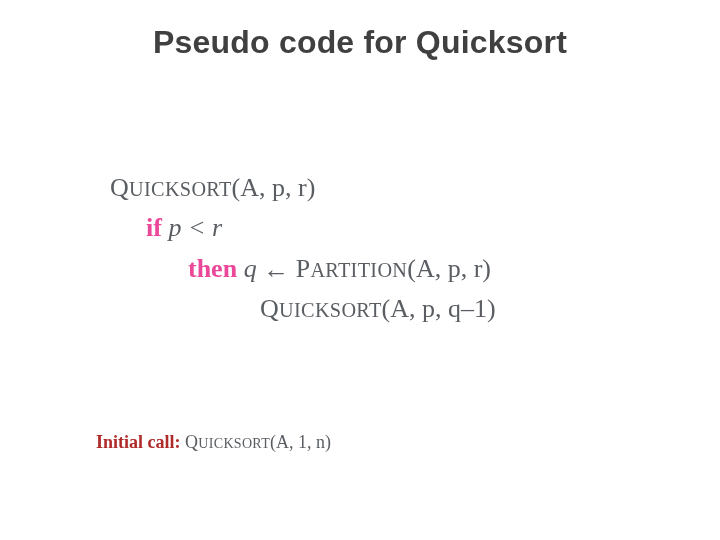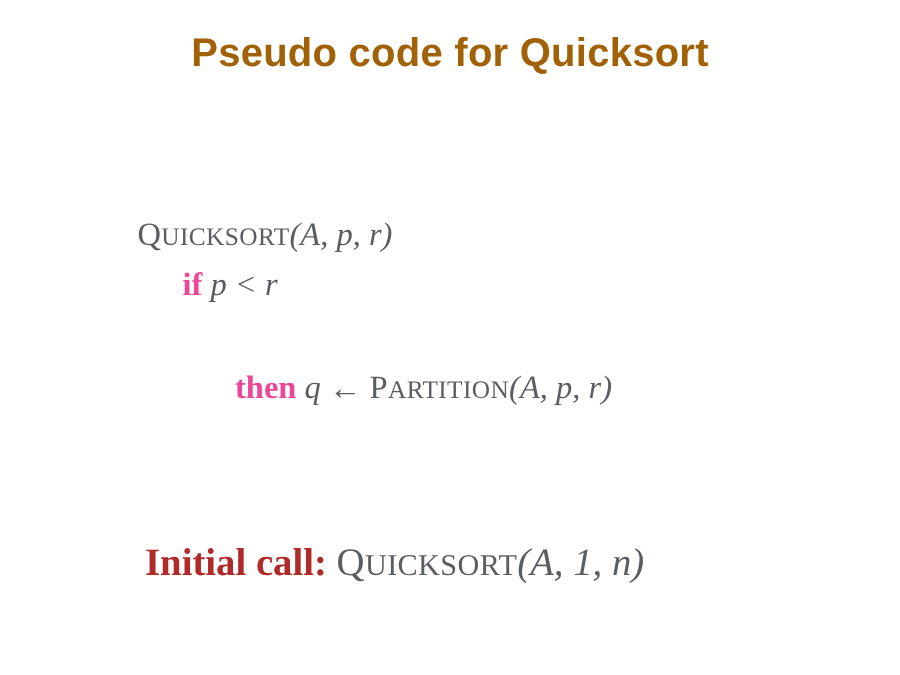--- a/index.html
+++ b/index.html
@@ -14,21 +14,21 @@
   .slide {
     width: 720px;
     height: 540px;
     position: relative;
     box-sizing: border-box;
   }
   .title {
     font-family: Arial, Helvetica, sans-serif;
     font-weight: bold;
     font-size: 32px;
-    color: #a16207;
+    color: #404040;
     text-align: center;
     padding-top: 24px;
     letter-spacing: 0.2px;
   }
   .code-block {
     position: absolute;
     left: 110px;
     top: 168px;
     font-size: 26px;
     line-height: 1.55;
@@ -45,33 +45,32 @@
   }
   .kw-bold {
     font-weight: bold;
     color: #ec4899;
   }
   .ital {
     font-style: italic;
     text-align: right;
   }
   .args {
-    font-style: italic;
   }
   .line {
     white-space: nowrap;
   }
   .ind1 { padding-left: 36px; }
-  .ind2 { padding-left: 78px; margin-top: 41px; }
+  .ind2 { padding-left: 78px; }
   .ind3 { padding-left: 150px; }
   .initial-block {
     position: absolute;
-    left: 116px;
+    left: 96px;
     top: 432px;
-    font-size: 31px;
+    font-size: 18px;
     color: #5a5e63;
   }
   .initial-label {
     font-weight: bold;
     color: #b02a2a;
   }
   .arrow {
     display: inline-block;
     position: relative;
     top: 1px;
@@ -91,20 +90,23 @@
     </div>
 
     <div class="line ind1">
       <span class="kw-bold">if</span><span> </span><span class="ital">p &lt; r</span>
     </div>
 
     <div class="line ind2">
       <span class="kw-bold">then</span><span> </span><span class="ital">q</span><span> </span><span class="arrow">←</span><span> </span><span class="sc"><span class="first">P</span><span class="rest">ARTITION</span></span><span class="args">(A, p, r)</span>
     </div>
 
+    <div class="line ind3">
+      <span class="sc"><span class="first">Q</span><span class="rest">UICKSORT</span></span><span class="args">(A, p, q–1)</span>
+    </div>
 
 
   </div>
 
   <div class="initial-block">
     <span class="initial-label">Initial call:</span><span> </span><span class="sc"><span class="first">Q</span><span class="rest">UICKSORT</span></span><span class="args">(A, 1, n)</span>
   </div>
 
 </div>
 

